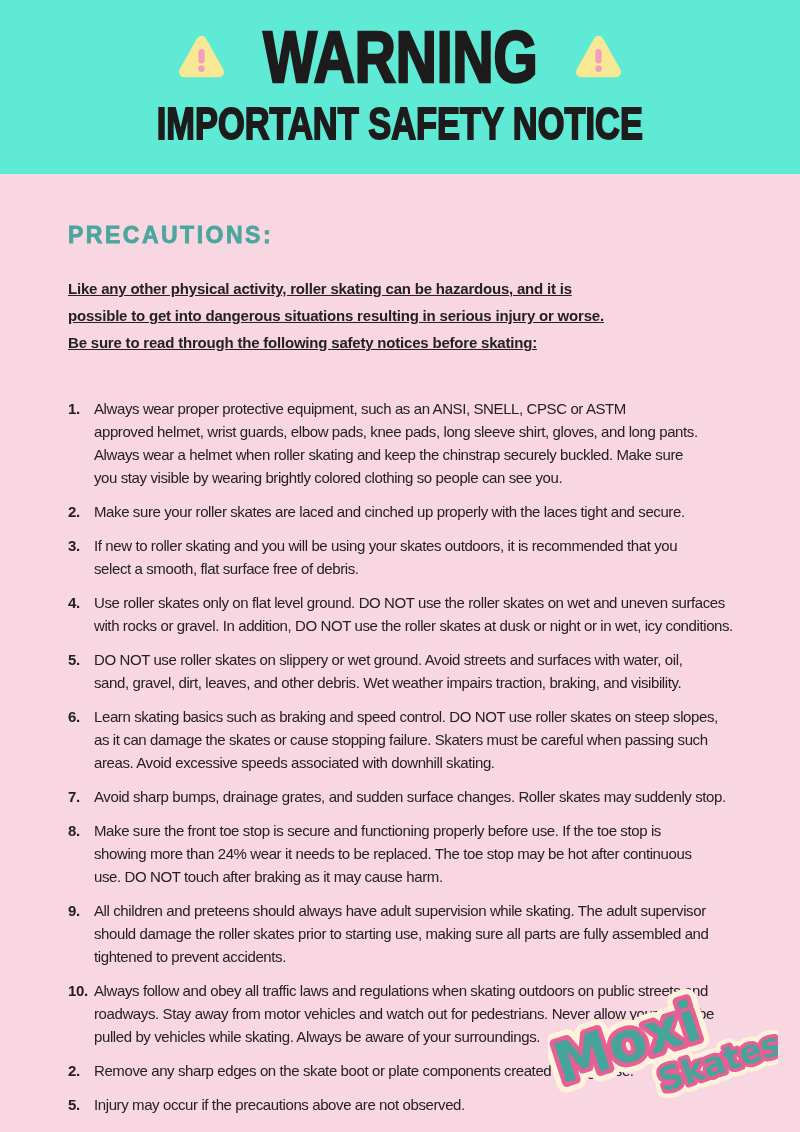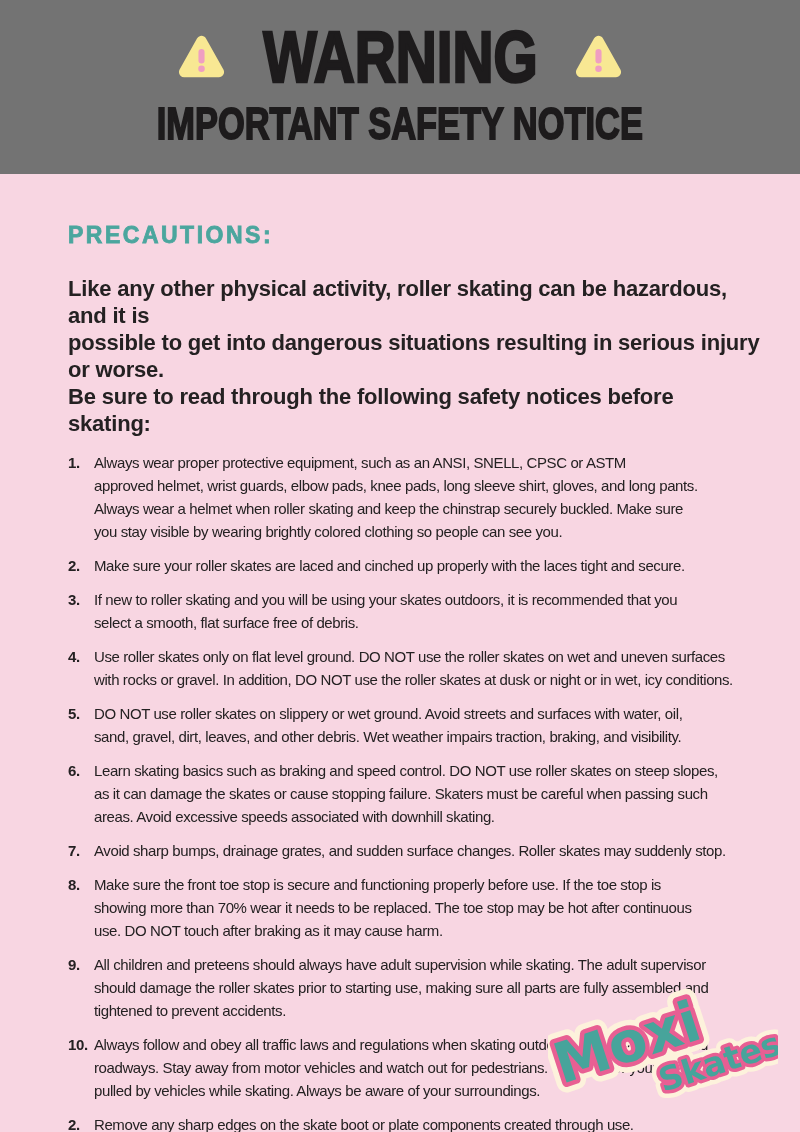--- a/index.html
+++ b/index.html
@@ -13,21 +13,21 @@
     width: 800px;
     height: 1132px;
     background: #f8d6e2;
     overflow: hidden;
   }
 
   
   .header {
     width: 100%;
     height: 174px;
-    background: #737373;
+    background: #5eead4;
     display: flex;
     flex-direction: column;
     align-items: center;
     justify-content: flex-start;
     padding-top: 24px;
   }
   .title-row {
     display: flex;
     align-items: center;
     gap: 16px;
@@ -62,24 +62,25 @@
     color: #4ba69e;
     font-weight: 700;
     font-size: 23px;
     letter-spacing: 2.5px;
     -webkit-text-stroke: 0.8px #4ba69e;
     margin-bottom: 26px;
   }
   .intro {
     color: #242122;
     font-weight: 700;
-    font-size: 22px;
+    font-size: 15px;
     letter-spacing: -0.2px;
     line-height: 27px;
-    margin-bottom: 14px;
+    margin-bottom: 41px;
+    text-decoration: underline;
   }
   .list { list-style: none; }
   .list-item {
     display: flex;
     margin-bottom: 11px;
     color: #242122;
     font-size: 15px;
     letter-spacing: -0.4px;
     line-height: 23px;
   }
@@ -175,21 +176,21 @@
         </li>
 
         <li class="list-item">
           <span class="item-num">7.</span>
           <span class="item-text">Avoid sharp bumps, drainage grates, and sudden surface changes. Roller skates may suddenly stop.</span>
         </li>
 
         <li class="list-item">
           <span class="item-num">8.</span>
           <span class="item-text">Make sure the front toe stop is secure and functioning properly before use. If the toe stop is
-showing more than 70% wear it needs to be replaced. The toe stop may be hot after continuous
+showing more than 24% wear it needs to be replaced. The toe stop may be hot after continuous
 use. DO NOT touch after braking as it may cause harm.</span>
         </li>
 
         <li class="list-item">
           <span class="item-num">9.</span>
           <span class="item-text">All children and preteens should always have adult supervision while skating. The adult supervisor
 should damage the roller skates prior to starting use, making sure all parts are fully assembled and
 tightened to prevent accidents.</span>
         </li>
 

